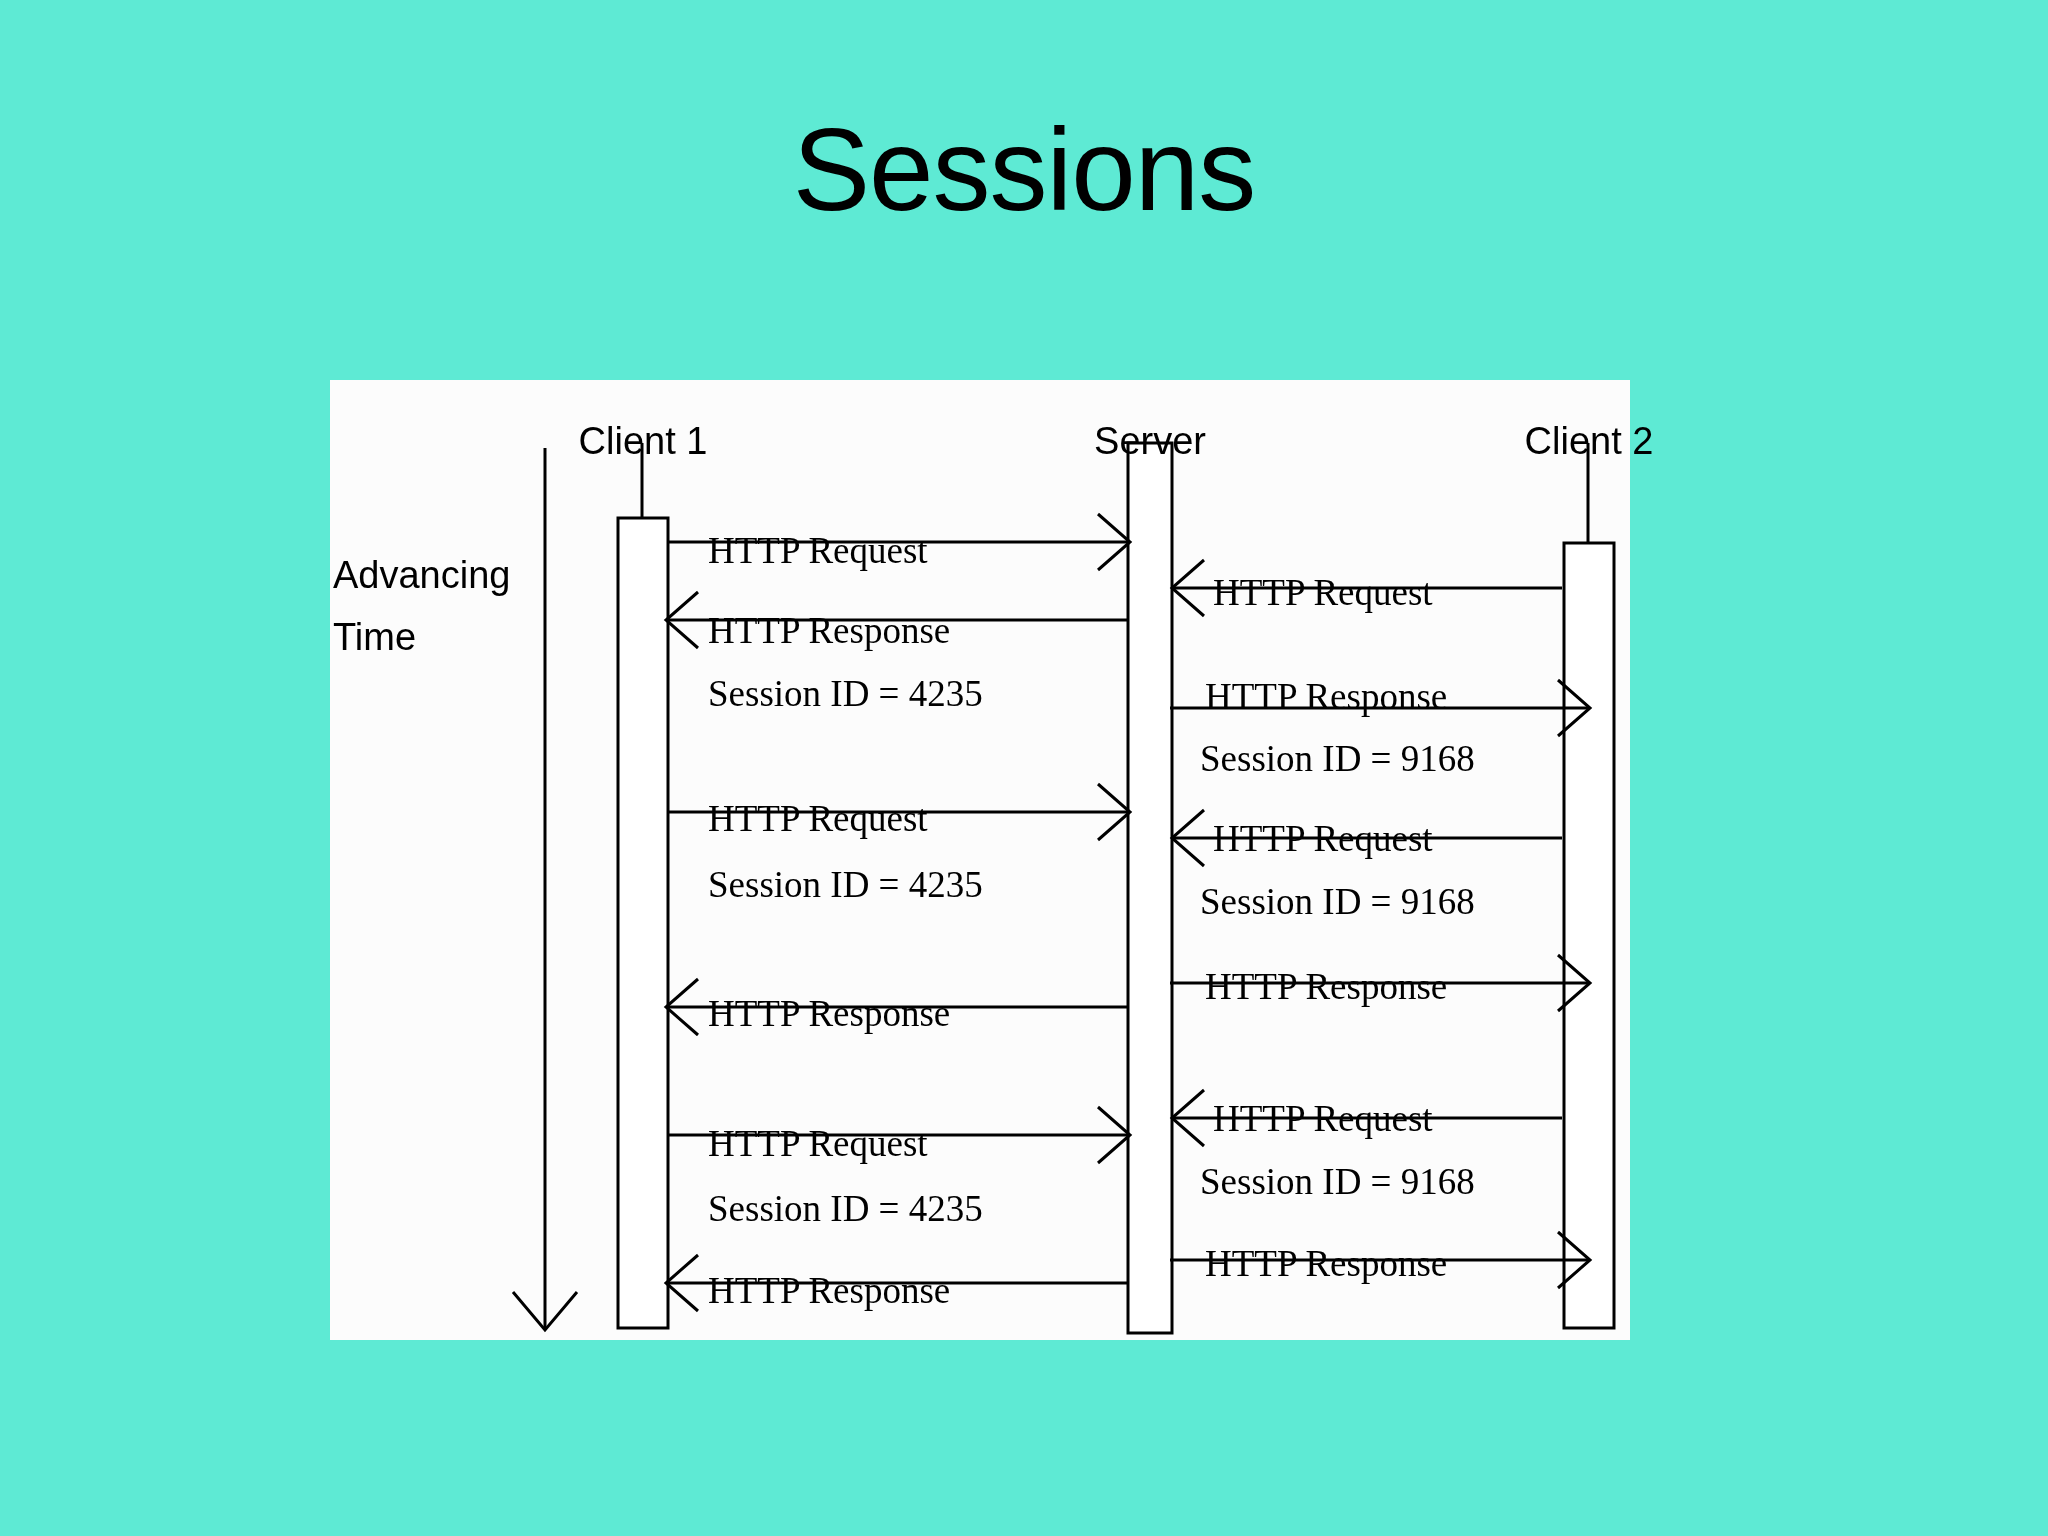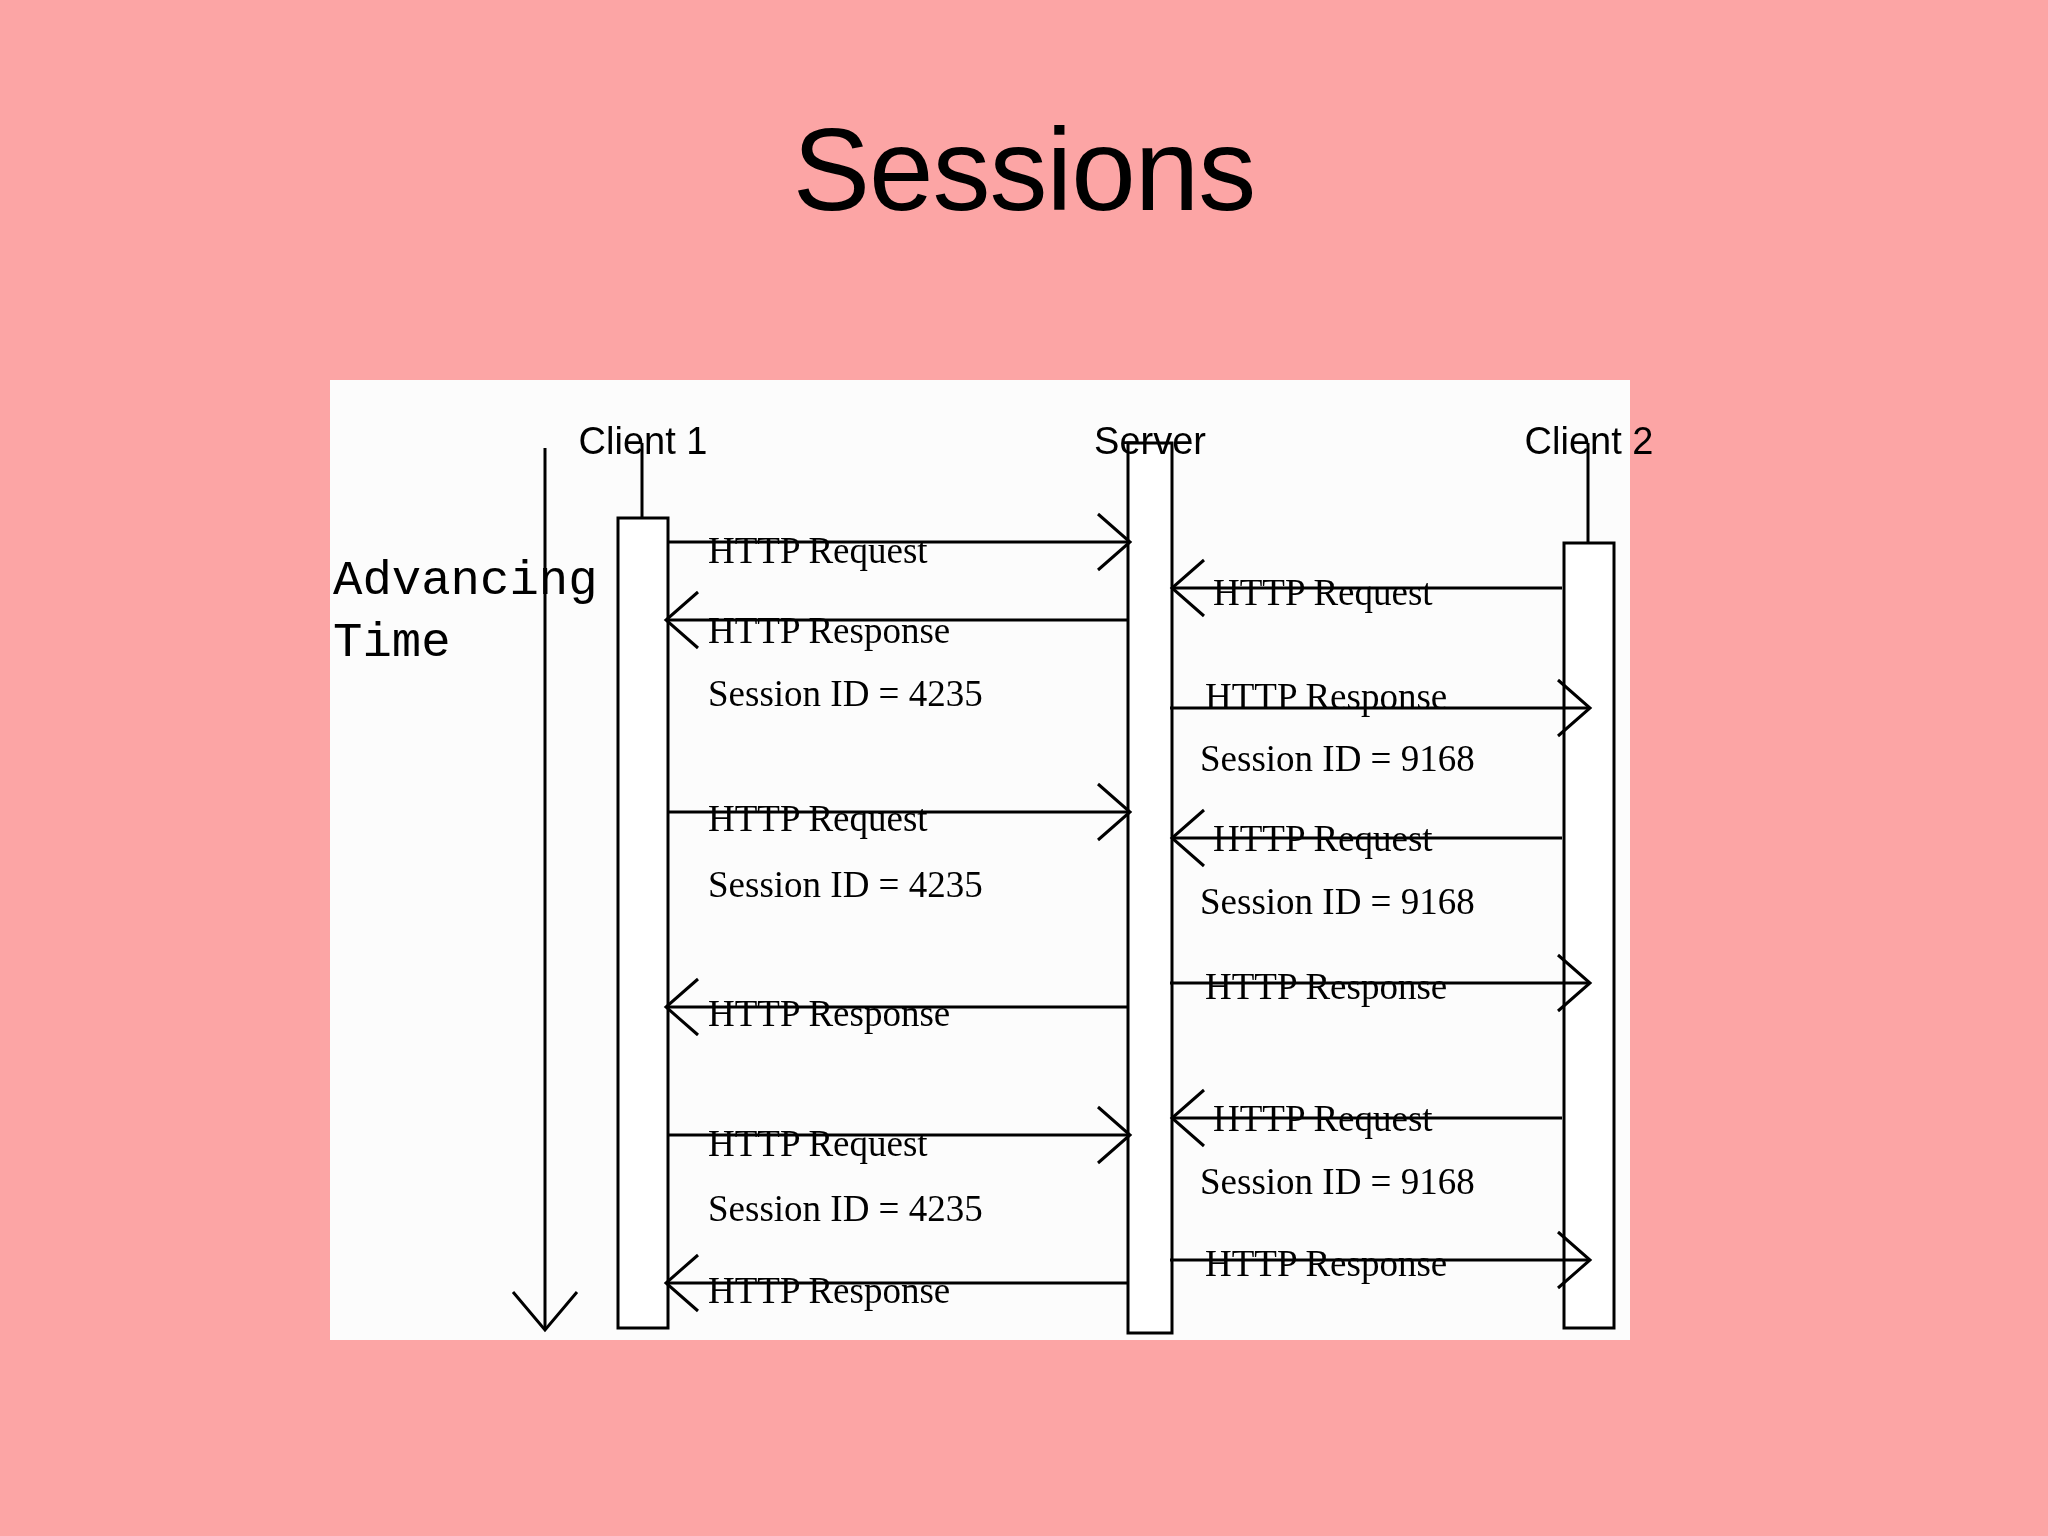--- a/index.html
+++ b/index.html
@@ -12,21 +12,21 @@
     height: 1536px;
     position: relative;
     font-family: "Liberation Sans", sans-serif;
     overflow: hidden;
   }
   #slide {
     position: absolute;
     left: 0; top: 0;
     width: 2048px;
     height: 1536px;
-    background: #fca5a5;
+    background: #5eead4;
   }
   #slide-title {
     position: absolute;
     left: 0;
     top: 112px;
     width: 2048px;
     text-align: center;
     font-size: 116px;
     line-height: 1.0;
     font-weight: normal;
@@ -55,22 +55,21 @@
     color: #000000;
     white-space: nowrap;
     line-height: 1.05;
     margin-top: 40px;
   }
   .actor-label {
     font-size: 38px;
     text-align: center;
   }
   .time-label {
-    font-size: 49px;
-    font-family: Liberation Mono, monospace;
+    font-size: 38px;
   }
   .msg-label {
     font-size: 37px;
     font-family: Liberation Serif, serif;
   }
 </style>
 </head>
 <body>
 
 <div id="slide">

